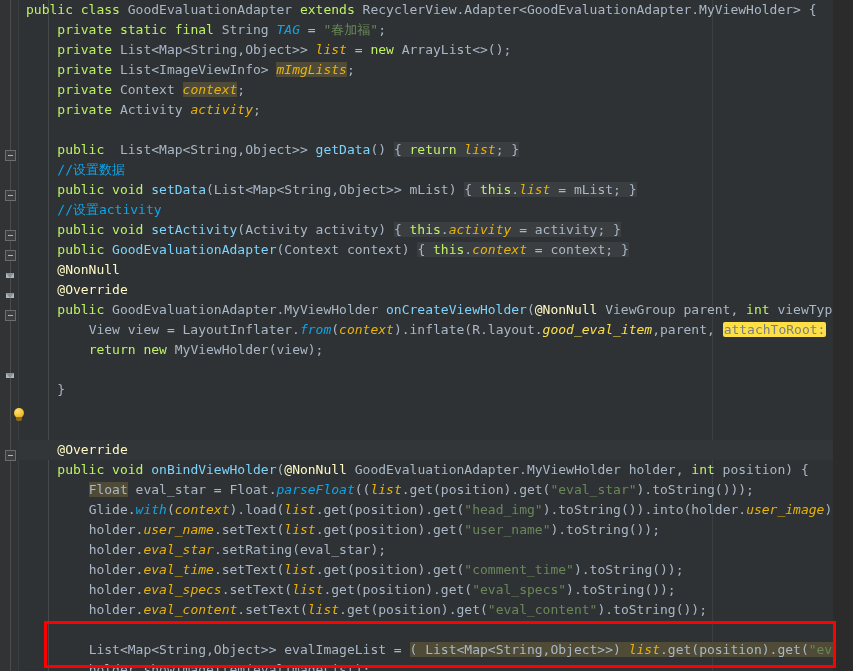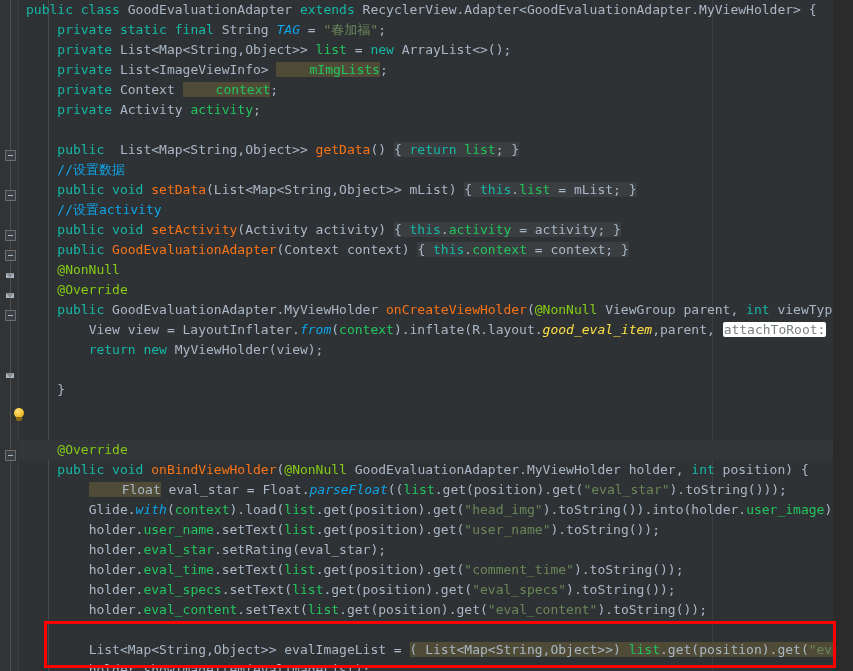--- a/index.html
+++ b/index.html
@@ -97,31 +97,31 @@
     position: absolute; right: 0; top: 0;
     width: 20px; height: 671px;
     background: #2b2b2b;
   }
   .divider {
     position: absolute; left: 833px; top: 0;
     width: 1px; height: 671px;
     background: #3d4042;
   }
   
-  .kw   { color: #14b8a6; margin-top: 36px; }
+  .kw   { color: #bef264; margin-top: 36px; }
   .pl   { color: #a9b7c6; }           
   .str  { color: #6a8759; }
-  .ann  { color: #84cc16; }           
-  .fld  { color: #22c55e; }           
+  .ann  { color: #fef9c3; }           
+  .fld  { color: #eab308; font-style: italic; }           
   .stat { color: #fde047; font-style: italic; }
   .cmt  { color: #0ea5e9; }           
-  .mth  { color: #f97316; }           
+  .mth  { color: #7dd3fc; }           
   .sfm  { color: #0ea5e9; font-style: italic; }
-  .hint { color: #7a7f82; background: #ffffff; border-radius: 2px; padding: 0 1px; }
-  .hl   { background: #4f4b36; padding-left: 33px; }       
+  .hint { color: #7a7f82; background: #fde047; border-radius: 2px; padding: 0 1px; }
+  .hl   { background: #4f4b36; }       
   .fold { background: #3b3e40; }       
   .sel  { background: #4f4b36; }       
   
   .redbox {
     position: absolute;
     border: 3px solid #ff0000;
     box-sizing: border-box;
     pointer-events: none;
   }
   .redtext {

